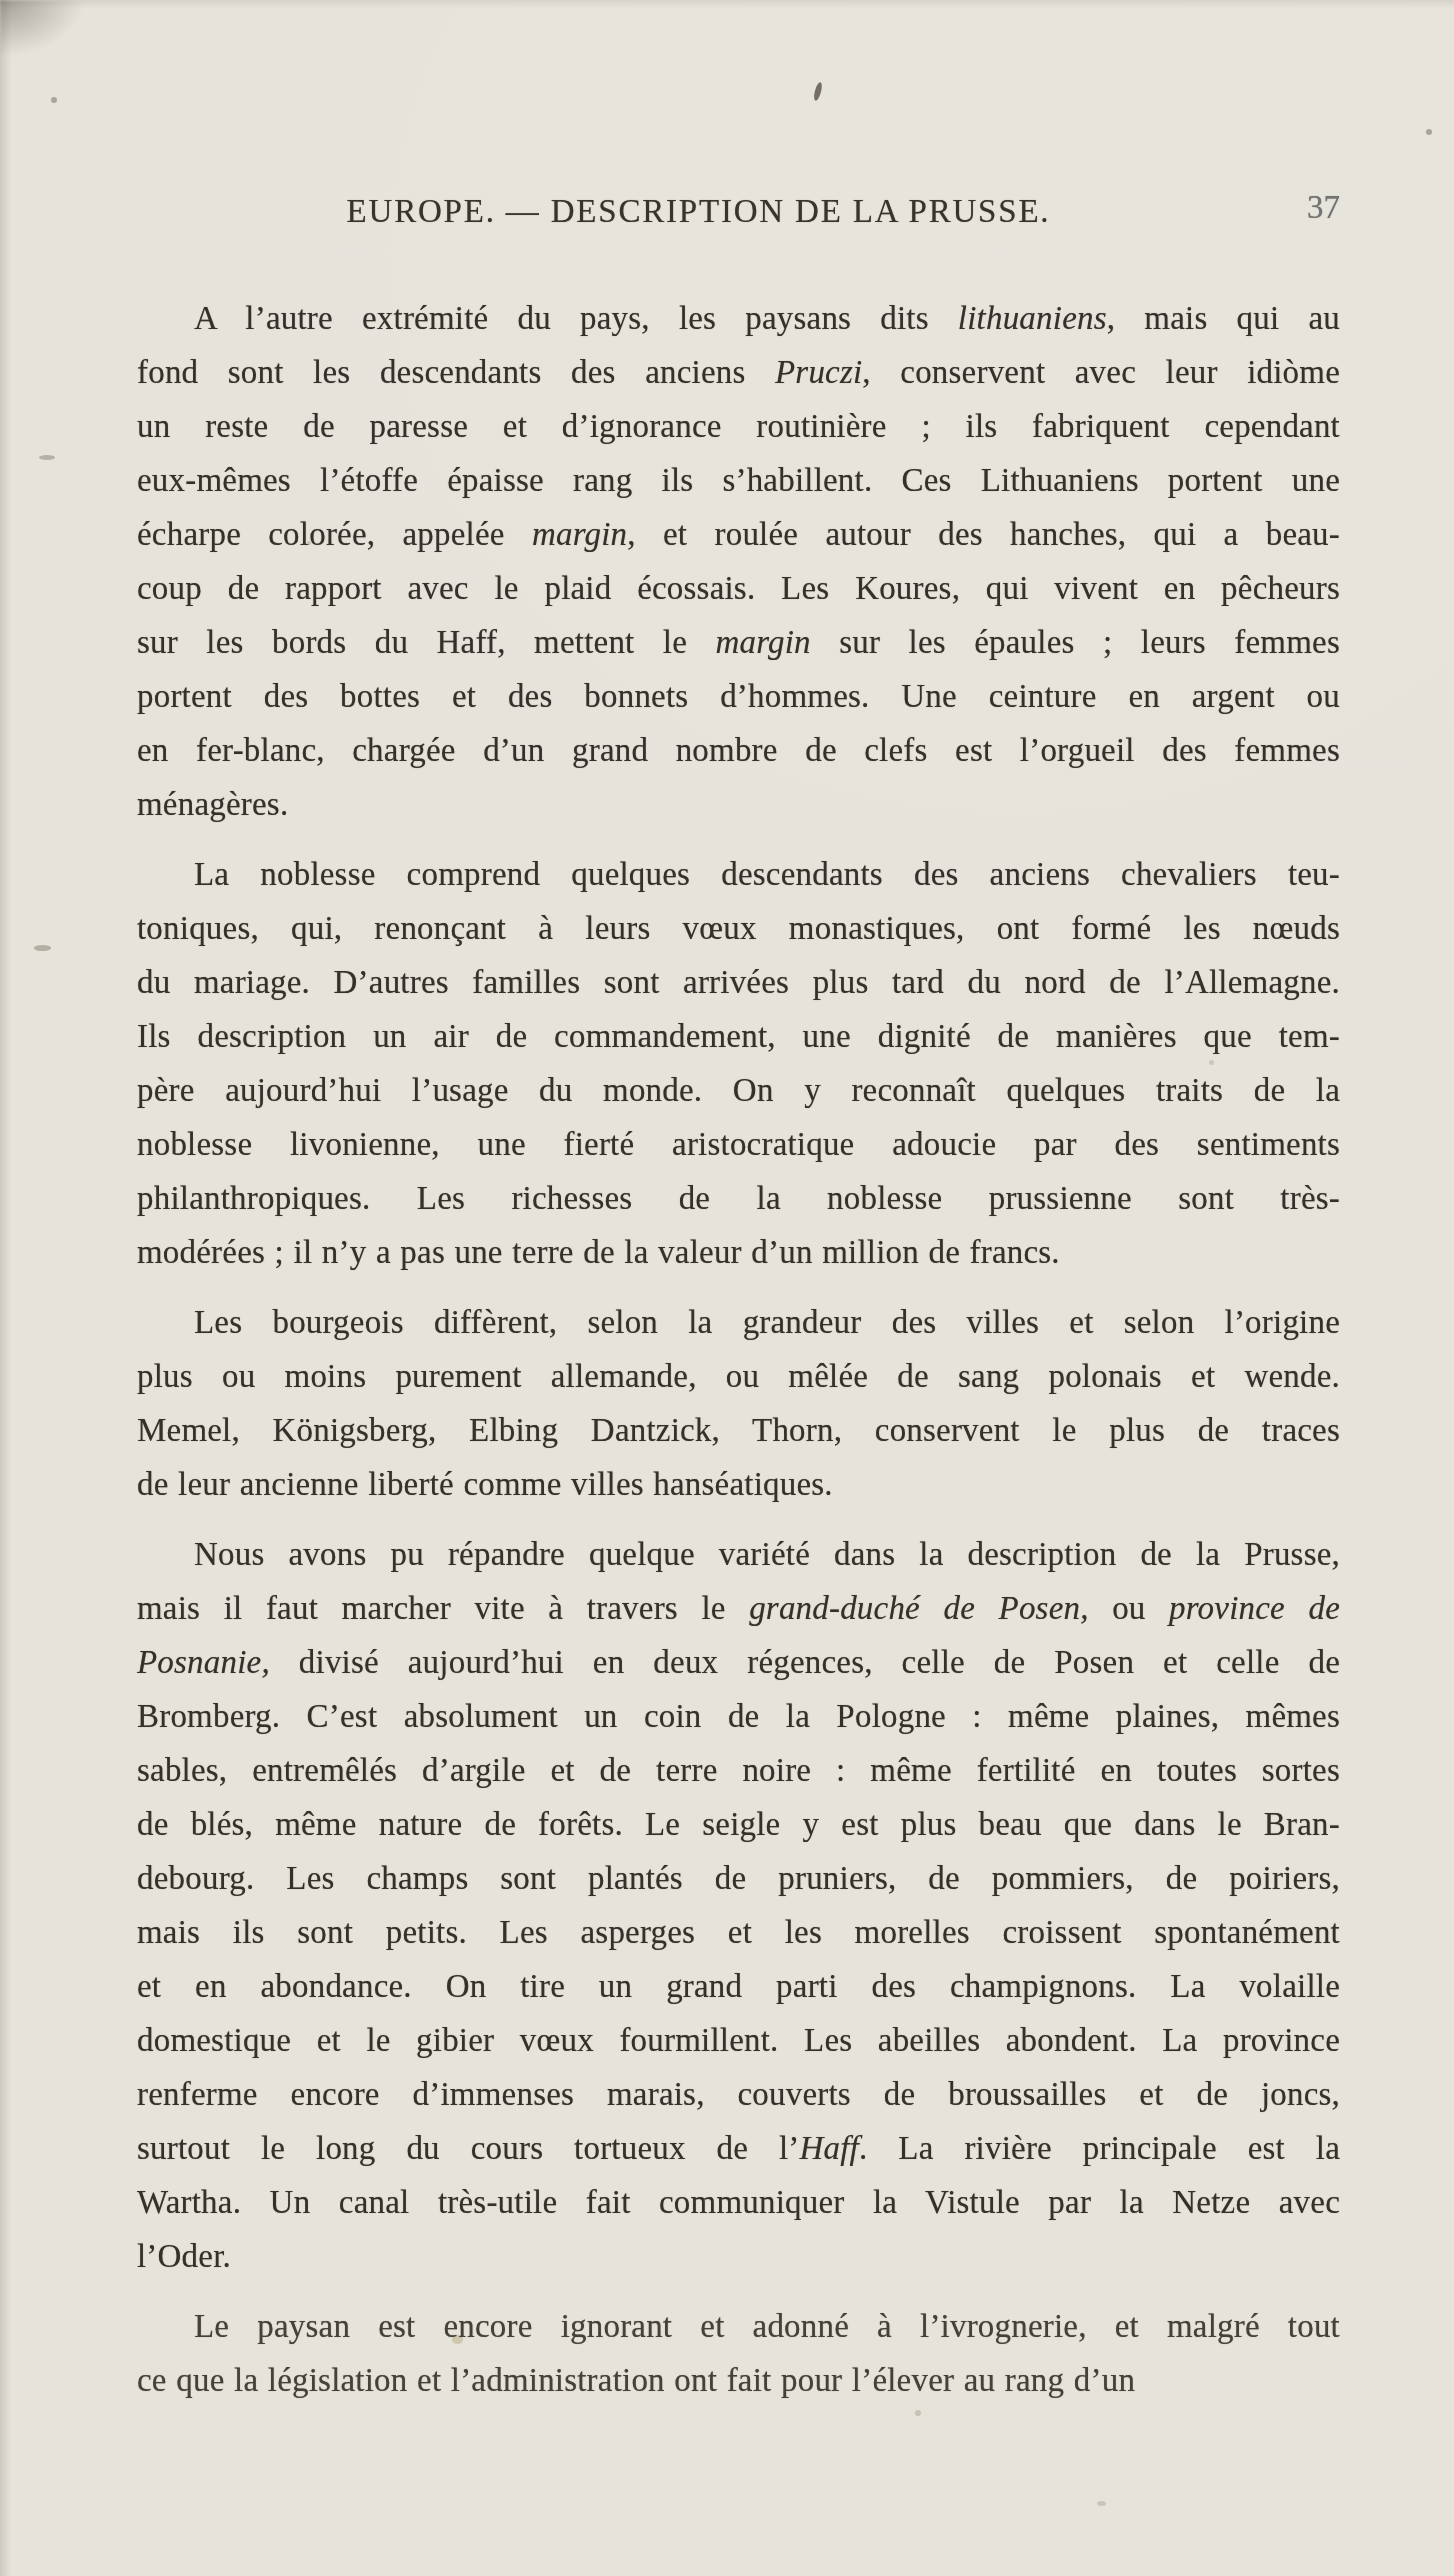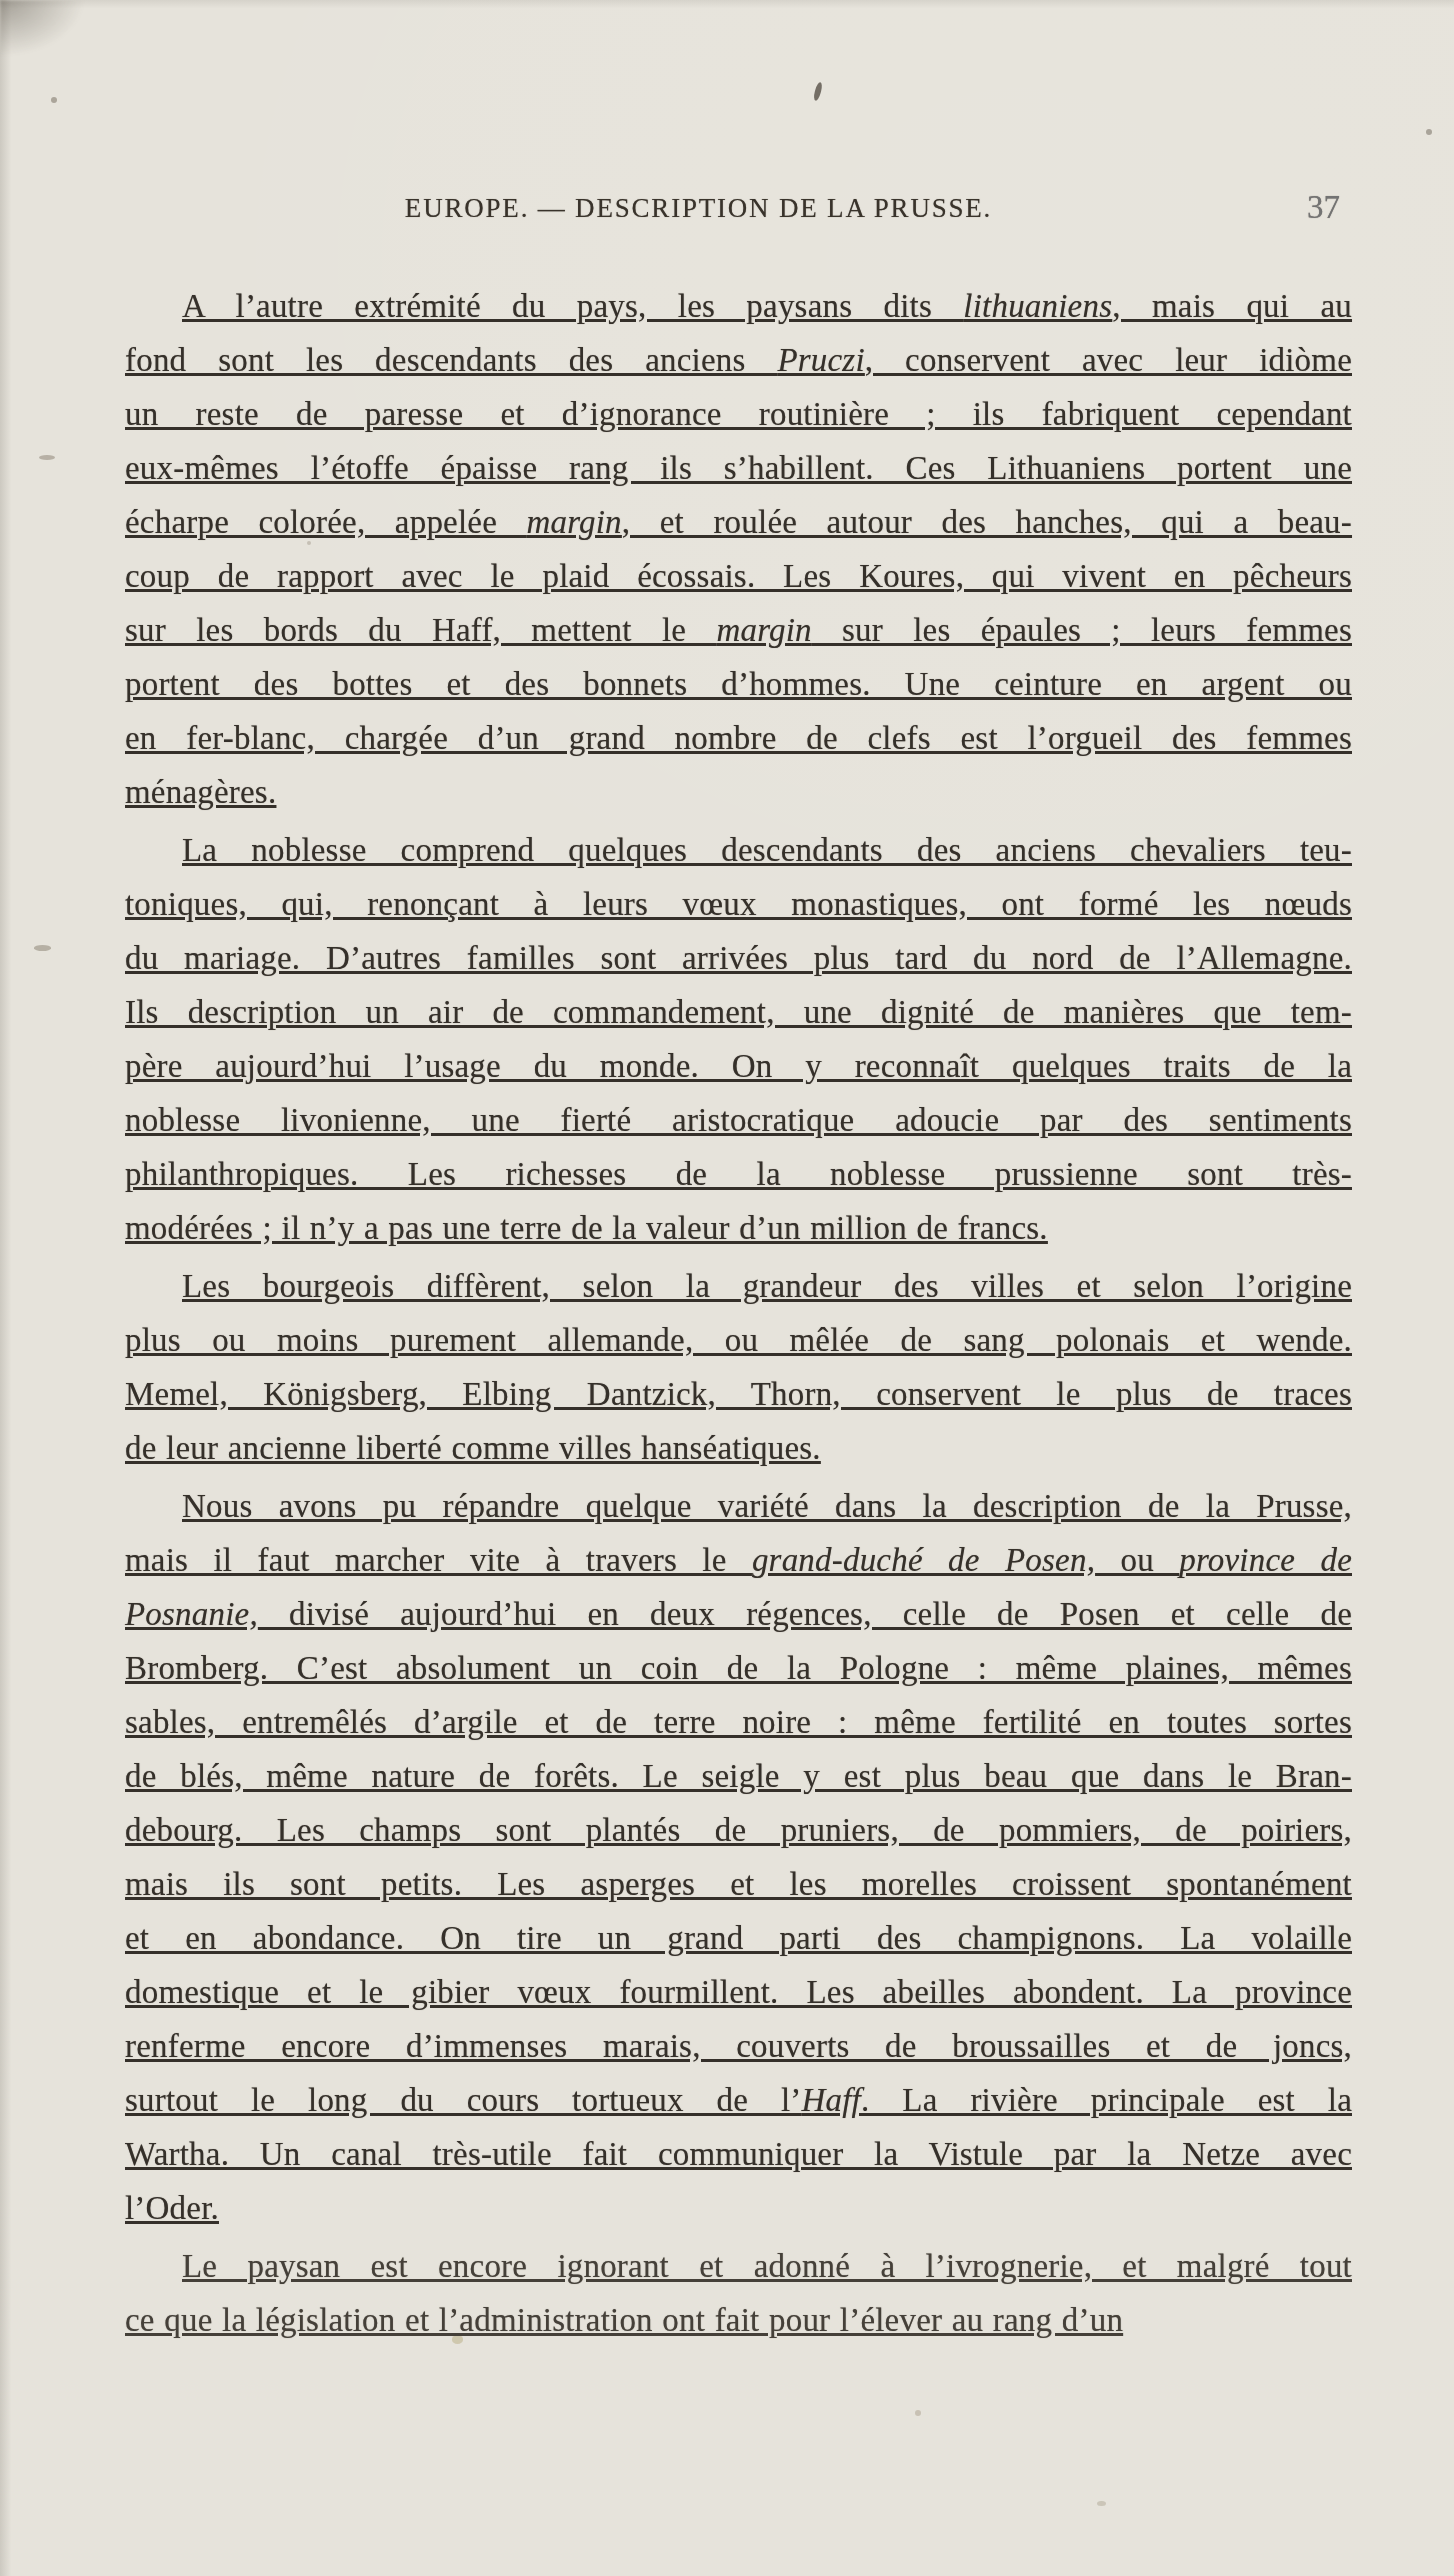--- a/index.html
+++ b/index.html
@@ -30,39 +30,39 @@
   }
   .speck { position: absolute; border-radius: 50%; pointer-events: none; }
 
   
   .page-header {
     position: absolute; left: 121px; top: 189px; width: 1235px; height: 50px;
   }
   .running-title {
     position: absolute; left: 0; right: 80px; top: 4.3px;
     text-align: center;
-    font-size: 27px; letter-spacing: 1.8px;
+    font-size: 33px; letter-spacing: 1.8px;
     color: #39332b;
     text-shadow: 0 0 0.9px rgba(55,48,40,0.55);
     white-space: nowrap;
   }
   .page-number {
     position: absolute; right: 16px; top: 0;
     font-size: 33px; color: #737373;
     text-shadow: 0 0 0.9px rgba(55,48,40,0.55);
   }
 
   
   .page-body {
     position: absolute; left: 121px; top: 275px; width: 1235px;
     font-size: 33px; line-height: 54px;
     letter-spacing: 0.2px; word-spacing: 1.1px;
     text-shadow: 0 0 0.9px rgba(55,48,40,0.50);
   }
-  .paragraph { margin: 4px; text-decoration: underline; }
+  .paragraph { margin: 16px; }
   .paragraph:last-child { color: #454039; }
   .line {
     text-align: justify;
     text-align-last: justify;
     white-space: normal;
   }
   .line.first { text-indent: 57px; }
   .line.last { text-align-last: left; }
   .it { font-style: italic; }
 </style>

